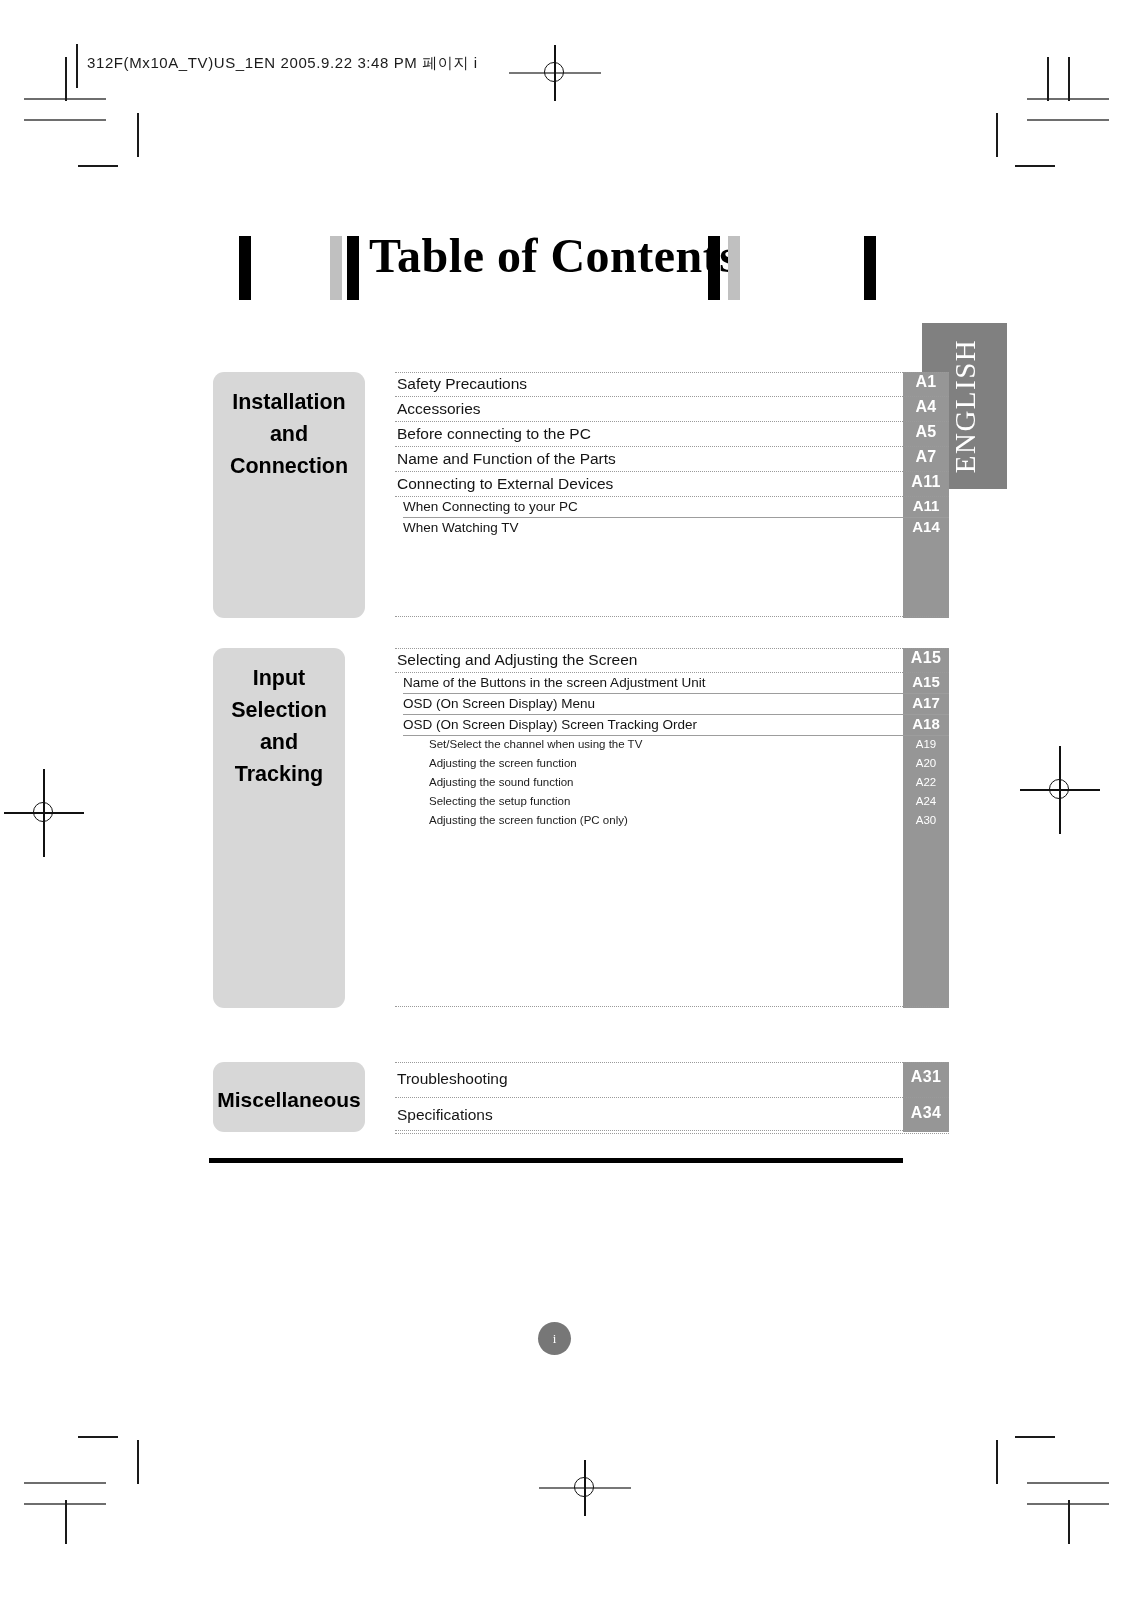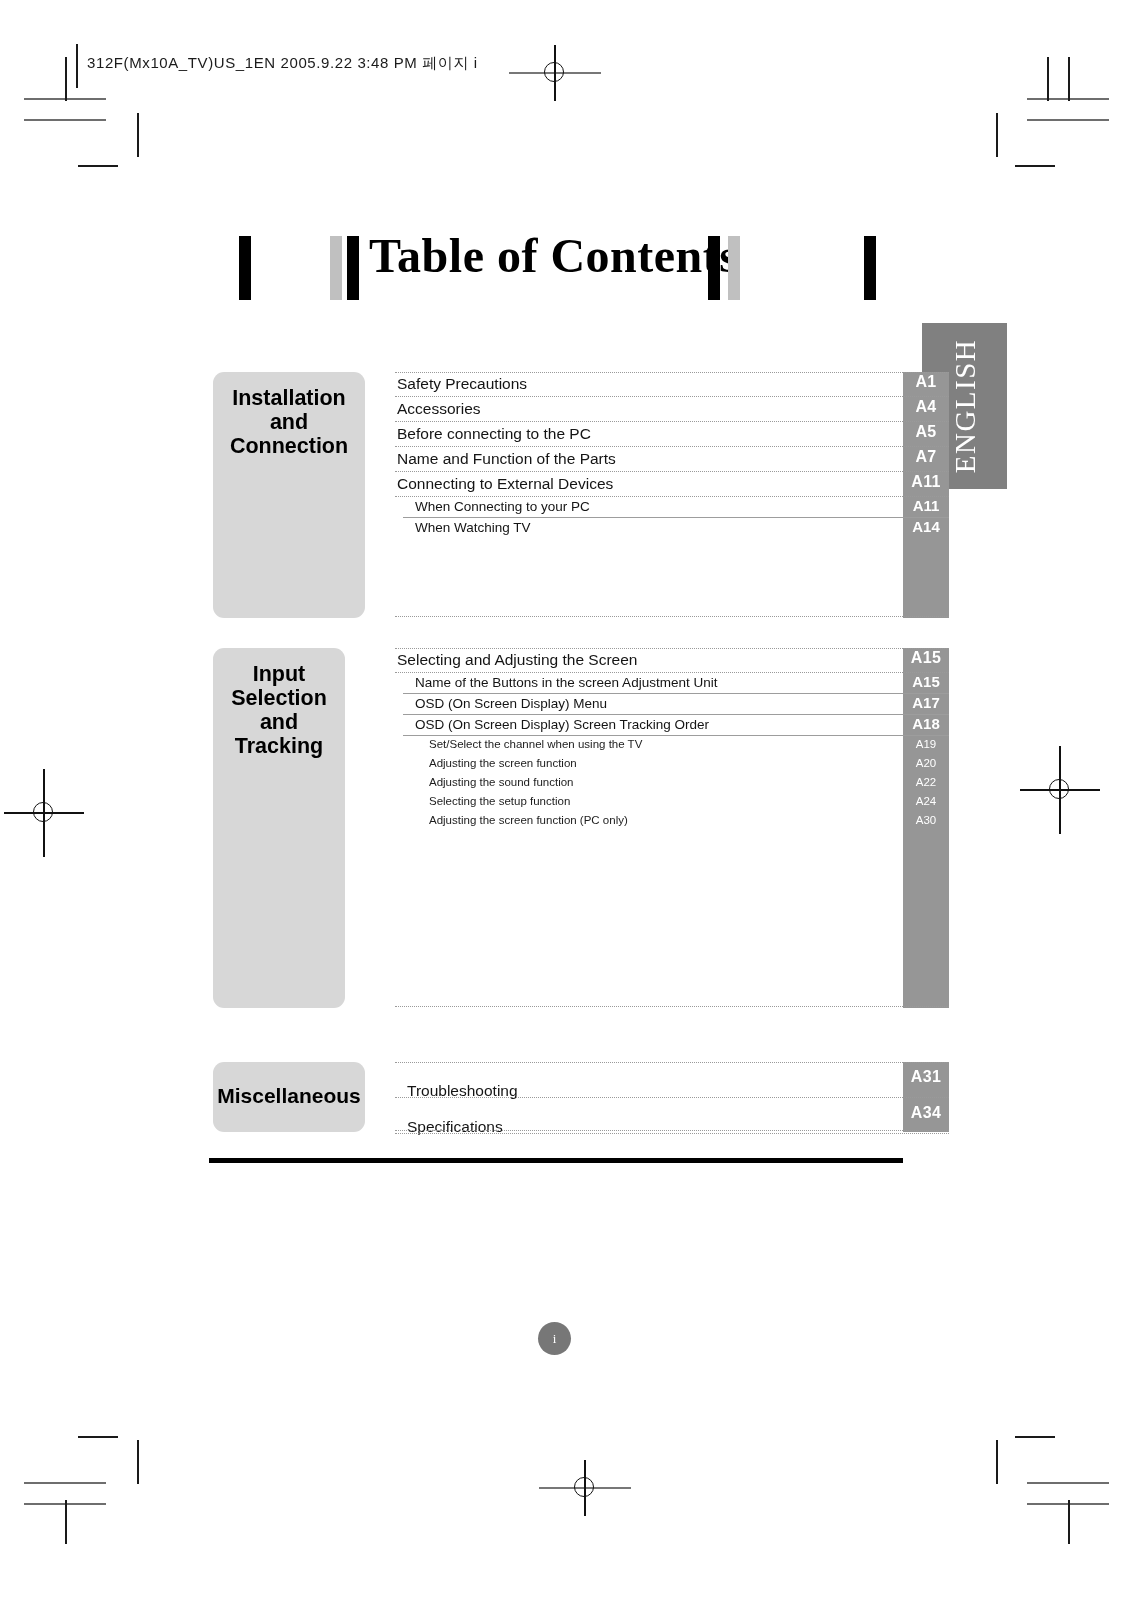--- a/index.html
+++ b/index.html
@@ -105,21 +105,21 @@
     left: 0; top: 0;
     background: #d7d7d7;
     border-radius: 11px;
     display: flex;
     align-items: flex-start;
     justify-content: center;
   }
   .cat-label {
     font-weight: bold;
     font-size: 21.5px;
-    line-height: 24px;
+    line-height: 32px;
     color: #000;
     text-align: center;
     padding-top: 14px;
     white-space: pre-line;
   }
   .cat-box.single .cat-label { padding-top: 22px; font-size: 21px; }
 
   .entries {
     position: absolute;
     left: 182px; top: 0;
@@ -158,35 +158,35 @@
     position: absolute; left: 0; right: -46px; bottom: 0; height: 0;
     border-bottom: 1.6px dotted #9a9a9a;
   }
   .row.l1.first .rule-top {
     position: absolute; left: 0; right: -46px; top: 0; height: 0;
     border-bottom: 1.6px dotted #9a9a9a;
   }
 
   
   .row.l2 { height: 21px; }
-  .row.l2 .txt { left: 20px; top: 2px; font-size: 13.5px; }
+  .row.l2 .txt { left: 8px; top: 2px; font-size: 13.5px; }
   .row.l2 .pg  { top: 0px; font-size: 15px; font-weight: bold; }
   .row.l2 .rule-bot {
     position: absolute; left: 8px; right: -46px; bottom: 0; height: 0;
     border-bottom: 1.2px solid #9d9d9d;
   }
 
   
   .row.l3 { height: 19px; }
   .row.l3 .txt { left: 34px; top: 2px; font-size: 11.5px; color: #1c1c1c; }
   .row.l3 .pg  { top: 2px; font-size: 11.5px; font-weight: normal; }
 
   
   .row.l1.tall { height: 36px; }
-  .row.l1.tall .txt { top: 20px; margin-left: 10px; }
+  .row.l1.tall .txt { top: 8px; }
   .row.l1.tall .pg  { top: 6px; padding-left: 10px; }
 
   
   .bottom-rule {
     position: absolute;
     left: 209px; top: 1158px;
     width: 694px; height: 5px;
     background: #000;
   }
   .folio {

